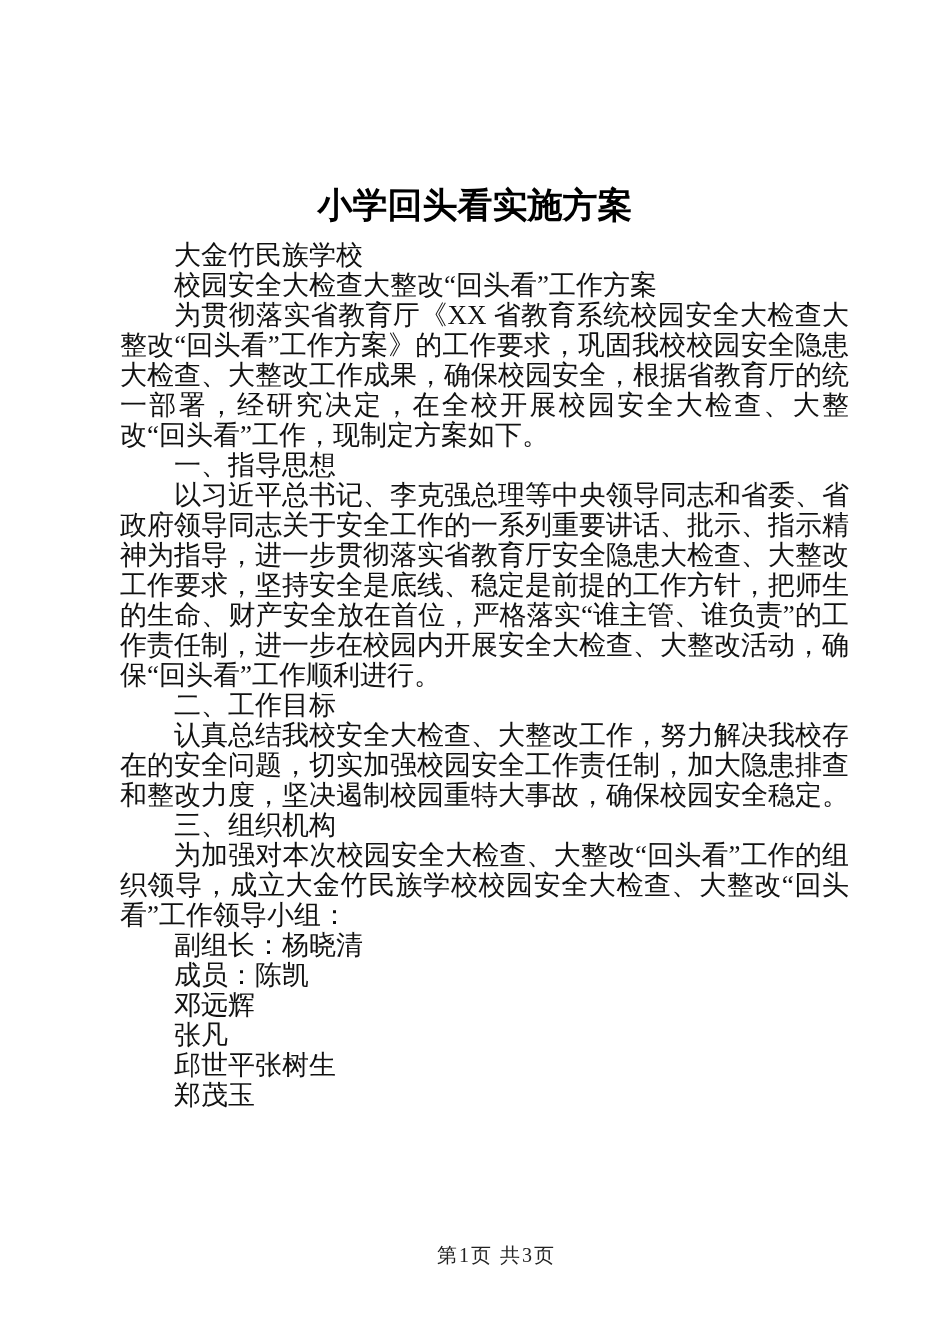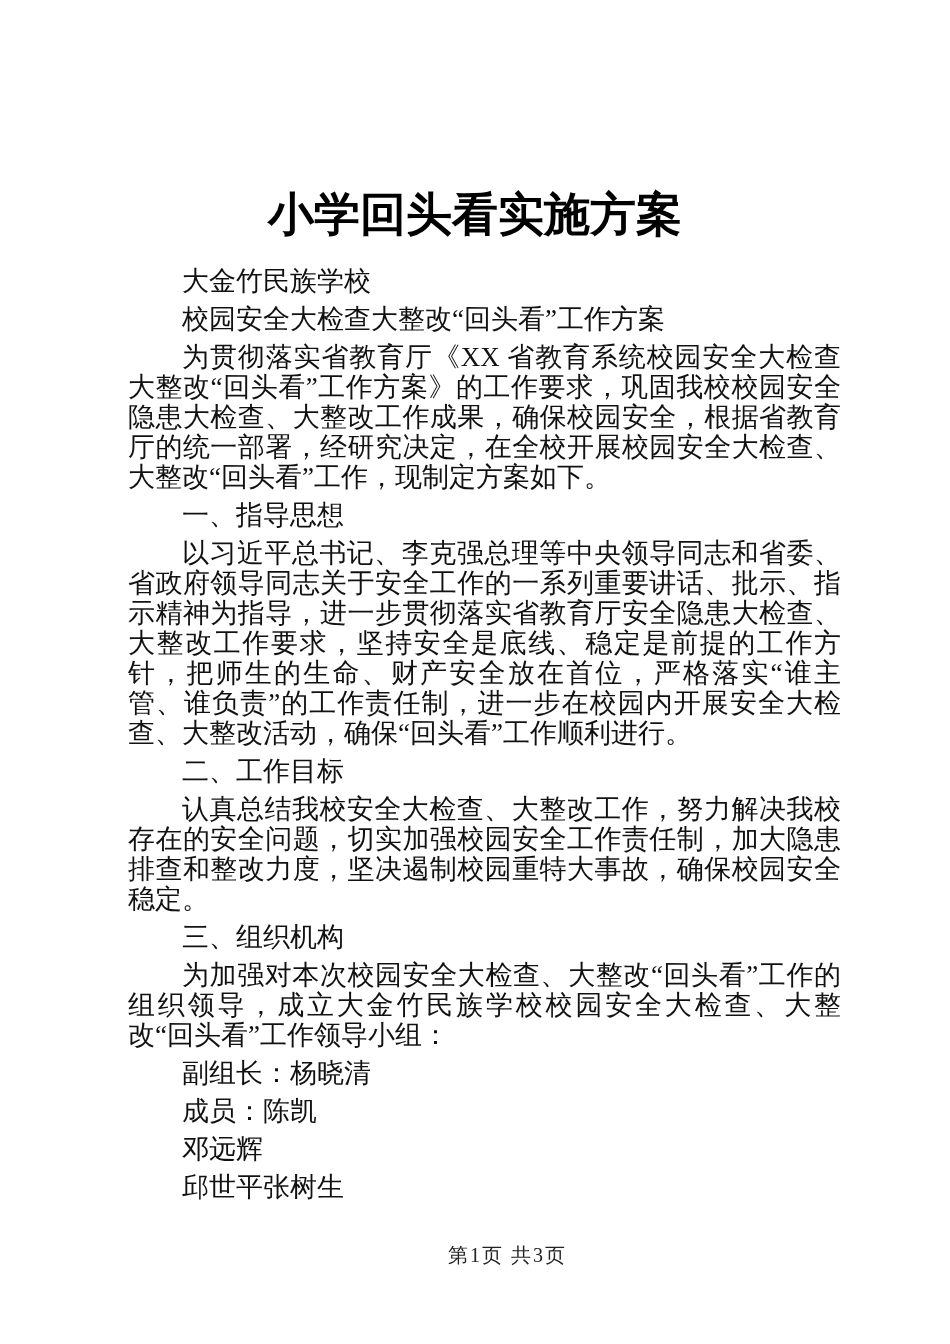--- a/index.html
+++ b/index.html
@@ -14,45 +14,45 @@
     overflow: hidden;
     font-family: "Liberation Serif", "DejaVu Serif", serif;
     color: #111111;
   }
   .page {
     position: absolute;
     inset: 0;
     background: #ffffff;
   }
   .doc-title {
-    margin: 12px;
+    margin: 3px;
     padding-top: 180px;
     text-align: center;
-    font-size: 46px;
+    font-size: 35px;
     line-height: 46px;
     font-weight: 700;
     color: #000000;
   }
   .doc-body {
     padding: 8px 101px 0 120px; 
   }
   .para {
-    margin: 8px;
+    margin: 0;
     font-size: 27px;
     line-height: 30px;
     text-align: justify;
     text-indent: 54px; 
     color: #111111;
     word-break: break-all;
     font-family: Liberation Serif, serif;
   }
   .page-footer {
     position: absolute;
     top: 1244px;
-    left: 448px;
+    left: 437px;
     font-size: 20px;
     line-height: 22px;
     letter-spacing: 2px;
     color: #222222;
     white-space: nowrap;
   }
 </style>
 </head>
 <body>
 
@@ -65,19 +65,21 @@
       <p class="para">为贯彻落实省教育厅《XX 省教育系统校园安全大检查大整改“回头看”工作方案》的工作要求，巩固我校校园安全隐患大检查、大整改工作成果，确保校园安全，根据省教育厅的统一部署，经研究决定，在全校开展校园安全大检查、大整改“回头看”工作，现制定方案如下。</p>
       <p class="para">一、指导思想</p>
       <p class="para">以习近平总书记、李克强总理等中央领导同志和省委、省政府领导同志关于安全工作的一系列重要讲话、批示、指示精神为指导，进一步贯彻落实省教育厅安全隐患大检查、大整改工作要求，坚持安全是底线、稳定是前提的工作方针，把师生的生命、财产安全放在首位，严格落实“谁主管、谁负责”的工作责任制，进一步在校园内开展安全大检查、大整改活动，确保“回头看”工作顺利进行。</p>
       <p class="para">二、工作目标</p>
       <p class="para">认真总结我校安全大检查、大整改工作，努力解决我校存在的安全问题，切实加强校园安全工作责任制，加大隐患排查和整改力度，坚决遏制校园重特大事故，确保校园安全稳定。</p>
       <p class="para">三、组织机构</p>
       <p class="para">为加强对本次校园安全大检查、大整改“回头看”工作的组织领导，成立大金竹民族学校校园安全大检查、大整改“回头看”工作领导小组：</p>
       <p class="para">副组长：杨晓清</p>
       <p class="para">成员：陈凯</p>
       <p class="para">邓远辉</p>
+      <p class="para">张凡</p>
       <p class="para">邱世平张树生</p>
+      <p class="para">郑茂玉</p>
     </div>
 
   <div class="page-footer">
     <span>第1页 共3页</span>
   </div>
 </div>
 
 </body></html>

